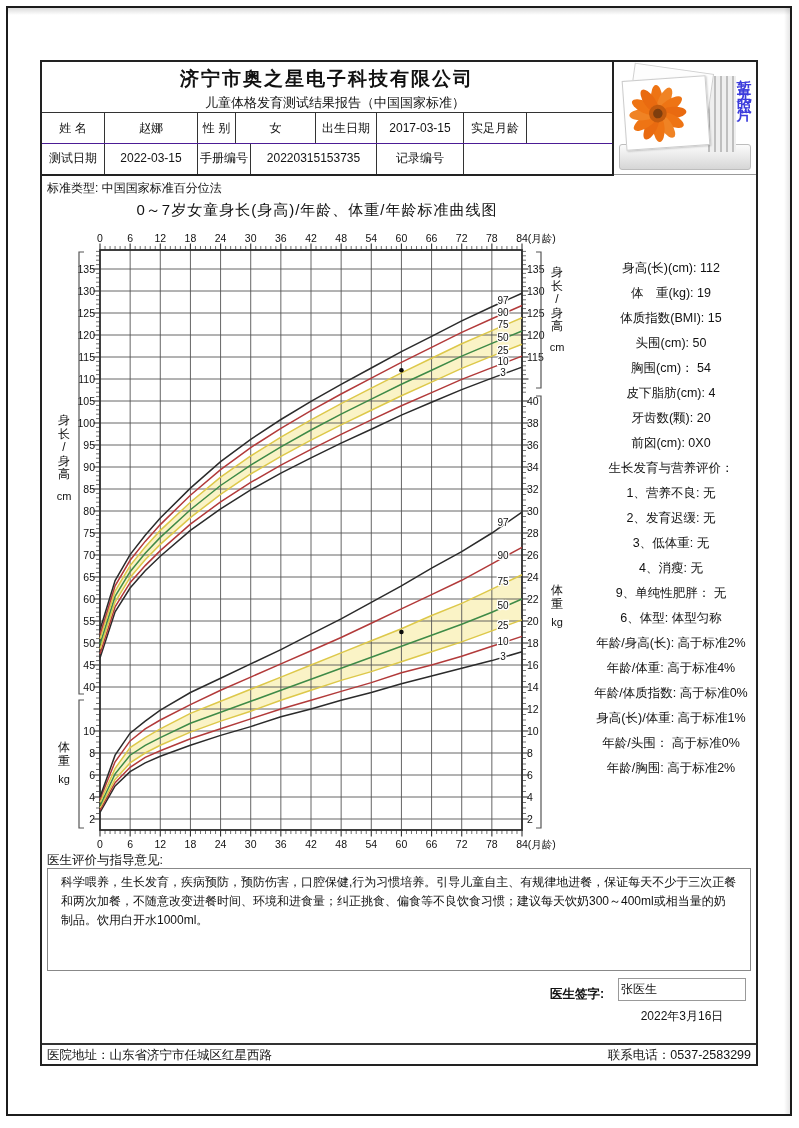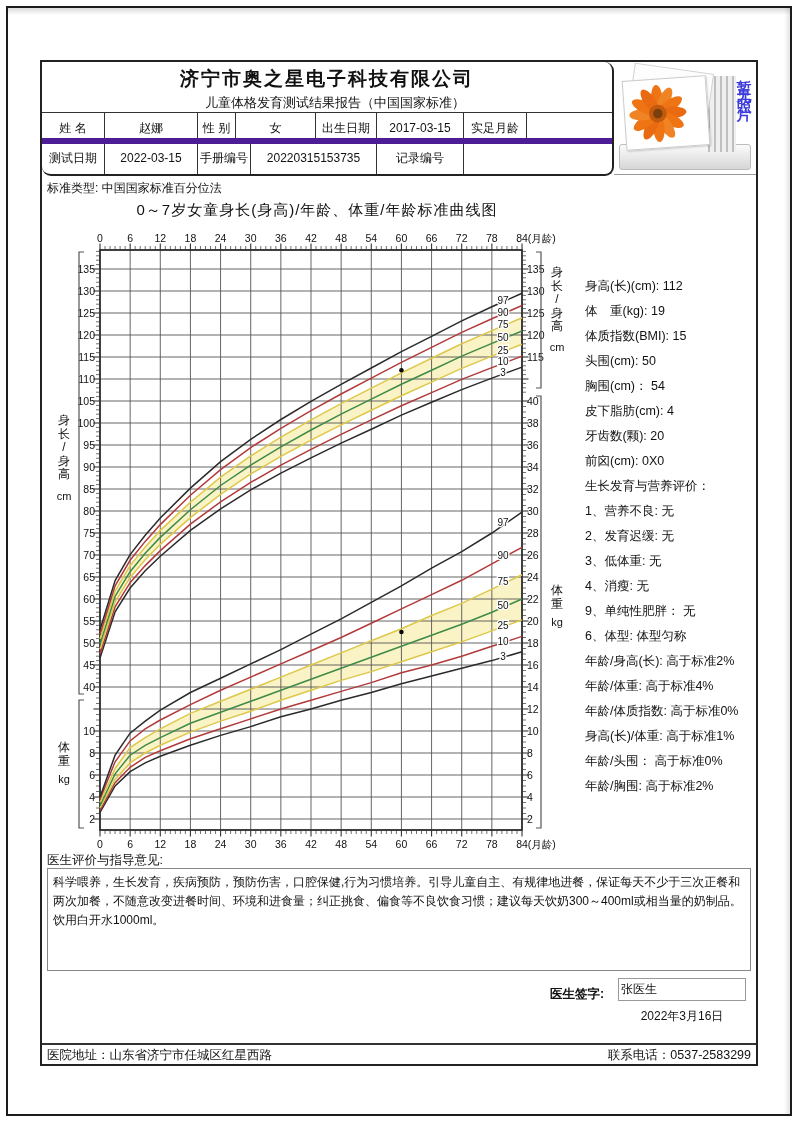--- a/index.html
+++ b/index.html
@@ -11,26 +11,26 @@
   .page-border::before { content:""; position:absolute; left:0; top:0; right:0; height:7px;
     background:linear-gradient(rgba(0,0,0,.14),rgba(0,0,0,0)); }
   .page-border::after { content:""; position:absolute; right:0; top:0; bottom:0; width:6px;
     background:linear-gradient(90deg,rgba(0,0,0,0),rgba(0,0,0,.10)); }
 
   .frame { position:absolute; left:40px; top:60px; width:718px; height:1006px;
     border:2px solid #222; background:#fff; }
 
   
   .htable { position:absolute; left:0; top:0; width:572px; border-right:2px solid #222;
-    border-bottom:2px solid #222; background:#fff;border-radius:9px; }
+    border-bottom:2px solid #222; background:#fff; }
   .company-cell { height:51px; border-bottom:1px solid #333; text-align:center; overflow:hidden; }
   .company { font-size:19px; font-weight:bold; letter-spacing:2px; margin-top:4px; }
   .subtitle { font-size:13px; margin-top:2px;padding-left:16px; }
   .trow { display:flex; height:31px; line-height:30px; font-size:12px; text-align:center; }
-  .trow.r1 { border-bottom:6px solid #4c1d95; }
+  .trow.r1 { border-bottom:1px solid #4c1d95; }
   .trow.r2 { height:30px; line-height:29px; }
   .tcell { border-right:1px solid #333; overflow:hidden; white-space:nowrap; }
   .tcell:last-child { border-right:none; flex:1;margin-top:40px; }
 
   
   .photo-box { position:absolute; left:572px; top:0; width:142px; height:113px;
     border-bottom:1px solid #999; background:#fff; overflow:hidden; }
   .photo-tray { position:absolute; left:5px; right:5px; bottom:4px; height:26px;
     background:linear-gradient(#fbfbfb,#d6d6d6); border:1px solid #bdbdbd; border-radius:3px; }
   .photo-stack { position:absolute; left:94px; top:14px; width:28px; height:76px;
@@ -42,26 +42,26 @@
   .photo-card svg { width:100%; height:100%; display:block; }
   .photo-text { position:absolute; right:3px; top:6px; height:104px; writing-mode:vertical-rl;
     text-orientation:upright; font-size:15px; font-weight:bold; color:#3c3cdc; letter-spacing:9px; }
 
   .standard-type { position:absolute; left:5px; top:118px; font-size:12px; }
   .chart-title { position:absolute; left:60px; top:139px; width:430px; text-align:center;
     font-size:15px; letter-spacing:1px; }
 
   .chart-svg { position:absolute; left:8px; top:158px; width:532px; height:634px; overflow:visible; }
 
-  .panel { position:absolute; left:543px; top:212px; width:172px; font-size:12.5px; }
+  .panel { position:absolute; left:543px; top:194px; width:172px; font-size:12.5px;text-align:center; }
   .panel-line { height:25px; line-height:25px; white-space:nowrap; overflow:hidden; }
 
   .doctor-label { position:absolute; left:5px; top:790px; font-size:12.5px; }
   .comment-box { position:absolute; left:5px; top:806px; width:704px; height:103px;
-    border:1px solid #888; padding:4px 5px; font-size:12px; line-height:1.6; background:#fff; }
+    border:1px solid #888; padding:4px 13px; font-size:12px; line-height:1.6; background:#fff; }
   .sign-label { position:absolute; left:508px; top:924px; font-size:12.5px; font-weight:600; }
   .sign-box { position:absolute; left:576px; top:916px; width:128px; height:23px;
     border:1px solid #999; padding:2px 2px; font-size:12px; background:#fff; }
   .sign-date { position:absolute; left:576px; top:946px; width:128px; text-align:center; font-size:12px; }
 
   .footer-row { position:absolute; left:0; top:981px; width:714px; height:22px;
     border-top:2px solid #333; display:flex; justify-content:space-between; align-items:center;
     padding:1px 5px; font-size:12.5px; }
 </style>
 </head>

